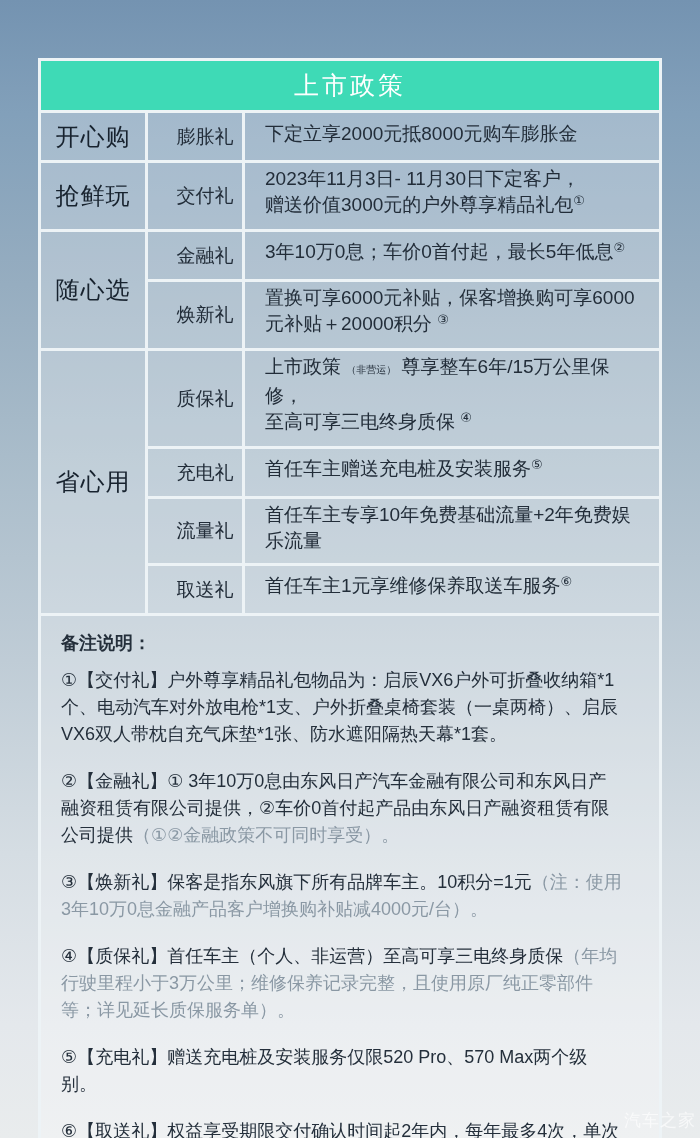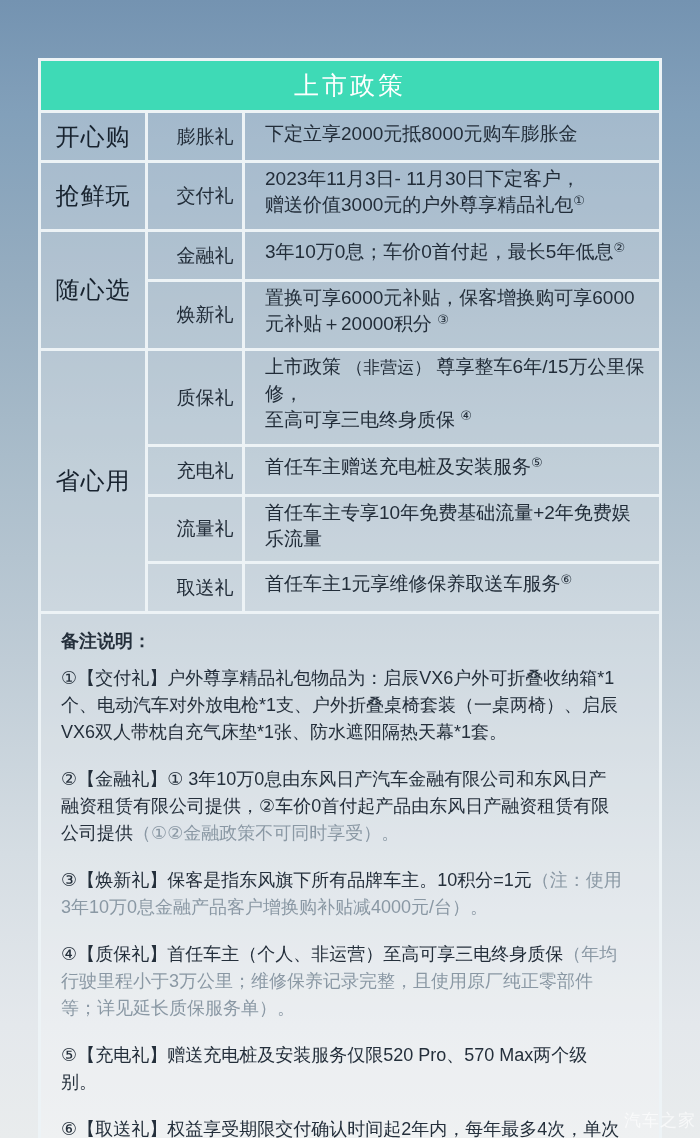--- a/index.html
+++ b/index.html
@@ -57,21 +57,21 @@
     font-size: 19px;
     line-height: 26px;
     white-space: pre-line;
     color: #222d39;
   }
   .sup {
     font-size: 13px;
     position: relative;
     top: -6px;
   }
-  .small { font-size: 17px; }
+  .small { font-size: 10px; }
   .muted { color: var(--text-muted, #8a98a4); }
   td.notes-cell {
     vertical-align: top;
     padding: 15px 20px 10px 20px;
   }
   .notes-heading {
     font-size: 18px;
     font-weight: bold;
     color: #242f3b;
     margin: 0 0 12px 0;

